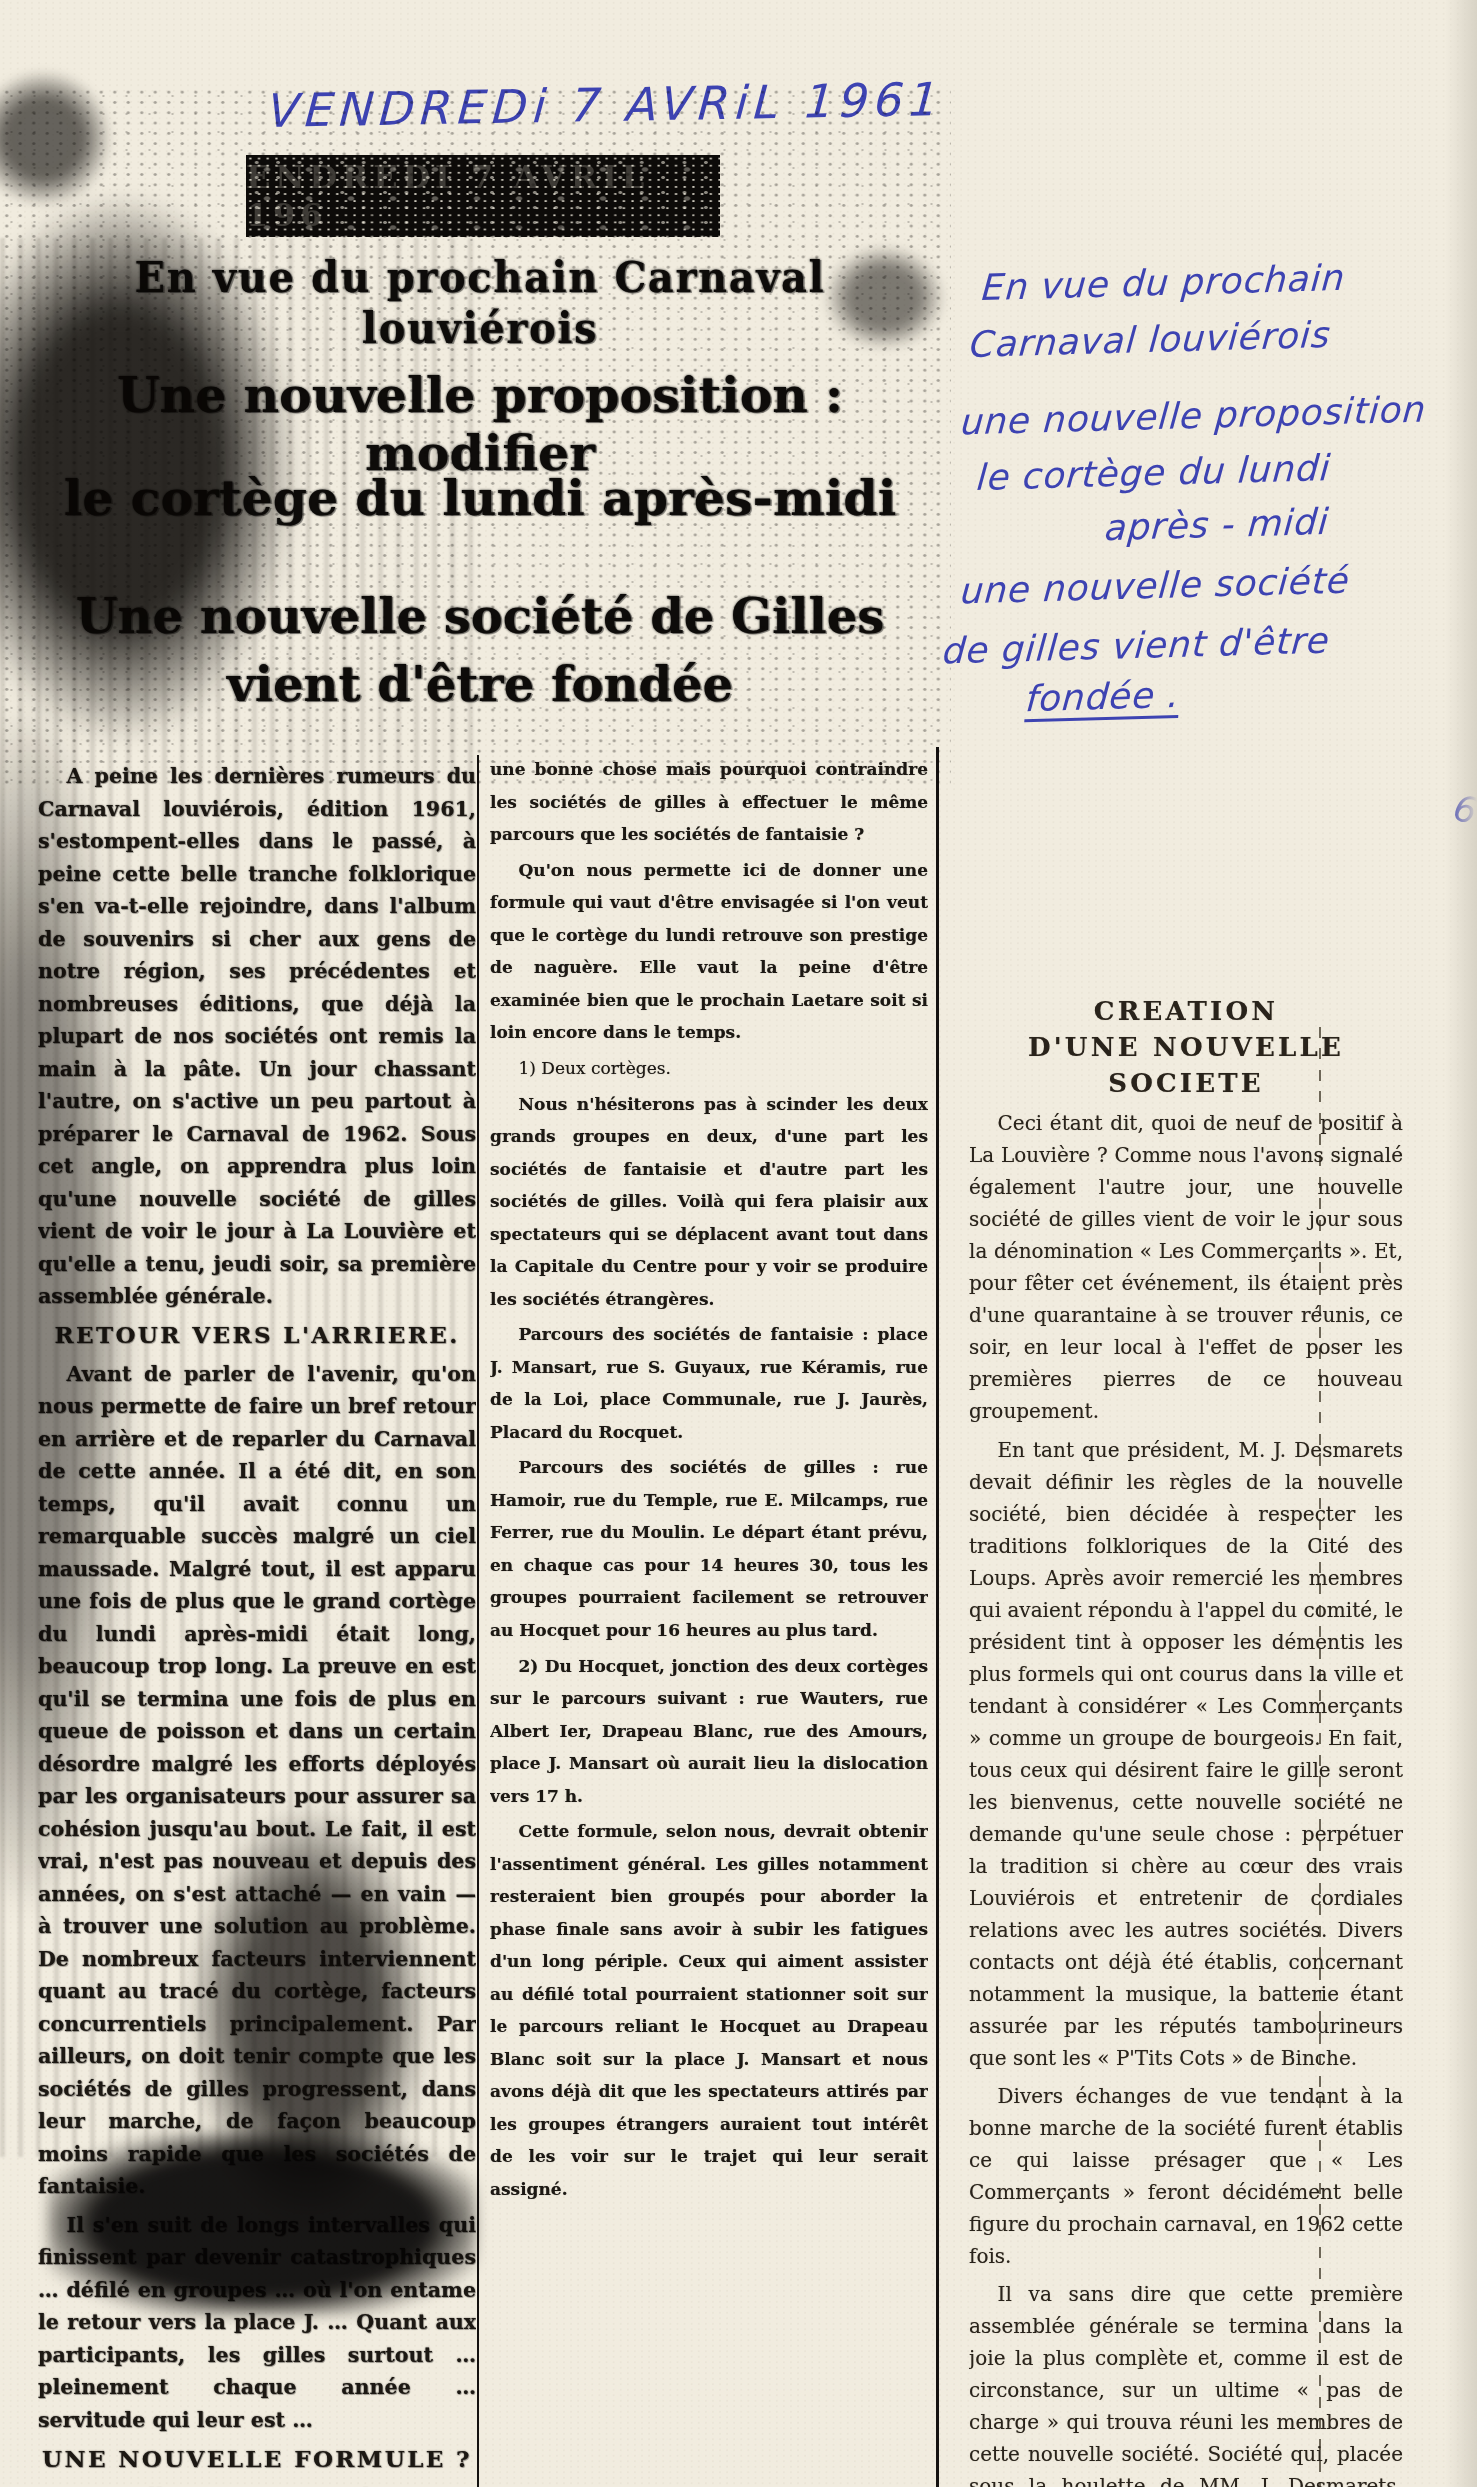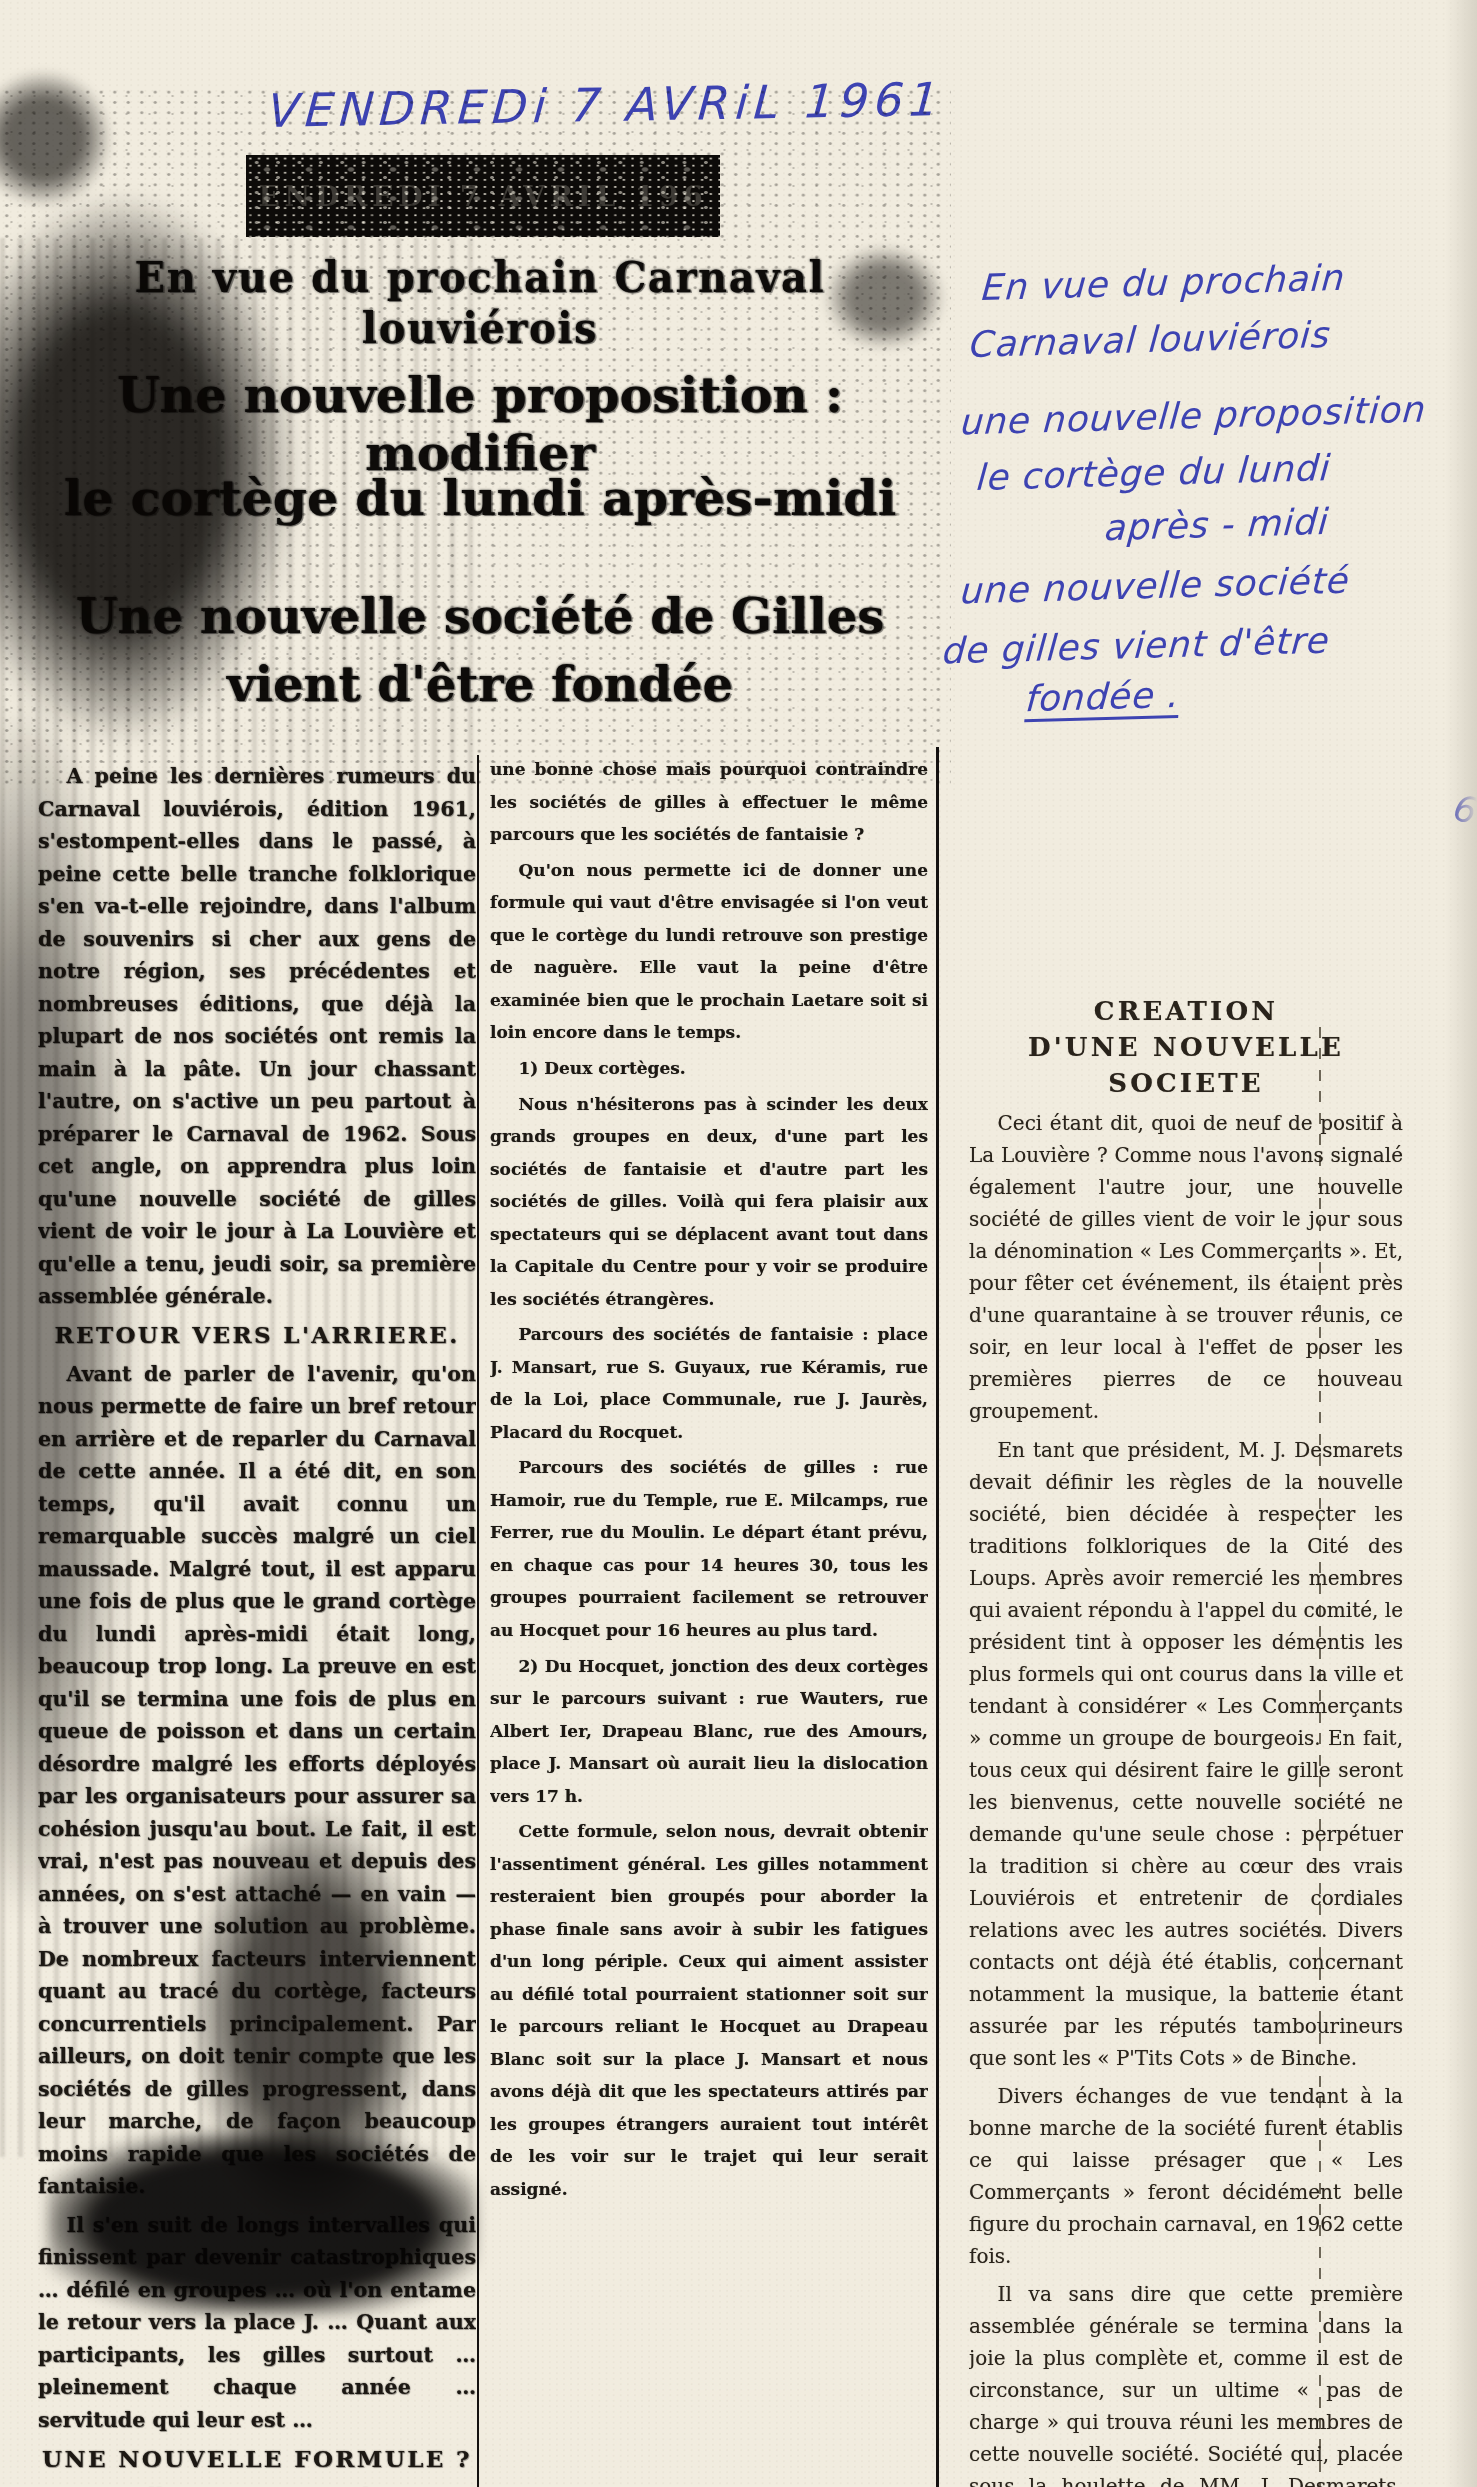--- a/index.html
+++ b/index.html
@@ -24,21 +24,21 @@
   
   .stamp{position:absolute;left:246px;top:155px;width:474px;height:82px;
         background-color:#0d0b09;
         background-image:
           radial-gradient(rgba(243,238,224,.85) 0.8px,transparent 1.6px),
           radial-gradient(rgba(243,238,224,.55) 1.6px,transparent 2.4px),
           radial-gradient(rgba(243,238,224,.35) 2.4px,transparent 4px);
         background-size:8.7px 7.1px,21.4px 15px,42px 29px;
         display:flex;align-items:center;justify-content:center;
         filter:blur(0.3px);}
-  .stamp span{font-weight:bold;font-size:28px;letter-spacing:4.8px;
+  .stamp span{font-weight:bold;font-size:32px;letter-spacing:4.8px;
         color:rgba(238,232,216,.22);}
   
   .head{position:absolute;left:24px;width:912px;text-align:center;
         font-weight:bold;color:#0e0c0a;
         text-shadow:0 0 2.4px rgba(0,0,0,.85),1.6px 0.8px 0 rgba(0,0,0,.35);}
   .kicker{top:255px;font-size:40px;letter-spacing:1.6px;transform:scale(1.0,1.08);}
   .h1a{top:366px;font-size:49px;}
   .h1b{top:469px;font-size:49px;}
   .h2a{top:588px;font-size:48px;}
   .h2b{top:656px;font-size:48px;}
@@ -53,21 +53,21 @@
         text-shadow:0 0 0.8px rgba(10,8,6,.55);}
   .mid-col p{margin:0 0 3.2px;}
   .right-col{left:969px;top:993px;width:434px;height:1495px;
         font-size:20px;line-height:32px;font-weight:400;color:#29231b;
         text-shadow:0 0 0.8px rgba(50,40,25,.45);}
   .subhead{text-align:center;font-weight:bold;font-size:23px;letter-spacing:2.4px;
         margin:12.7px 0 9.5px;text-indent:0 !important;}
   .colhead{text-align:center;font-weight:bold;font-size:26px;letter-spacing:3.2px;
         line-height:36px;margin:0 0 16px;text-indent:0 !important;}
   .noindent{text-indent:0 !important;}
-  .lead-bold{font-weight:bold;}
+  .lead-bold{font-weight:normal;}
   
   .vrule{position:absolute;background:#141110;}
   .ruleA{left:477px;top:755px;width:2.4px;height:1732px;}
   .ruleB{left:936px;top:747px;width:3.2px;height:1740px;}
   .fold{position:absolute;left:1319px;top:1027px;width:1.6px;height:1460px;
         background:repeating-linear-gradient(180deg,#6e6758 0 11px,transparent 11px 21.4px);}
   
   .blot{position:absolute;pointer-events:none;border-radius:50%;}
   .noise{position:absolute;left:0;top:87px;width:951px;height:698px;
         pointer-events:none;opacity:.55;filter:blur(0.3px);

